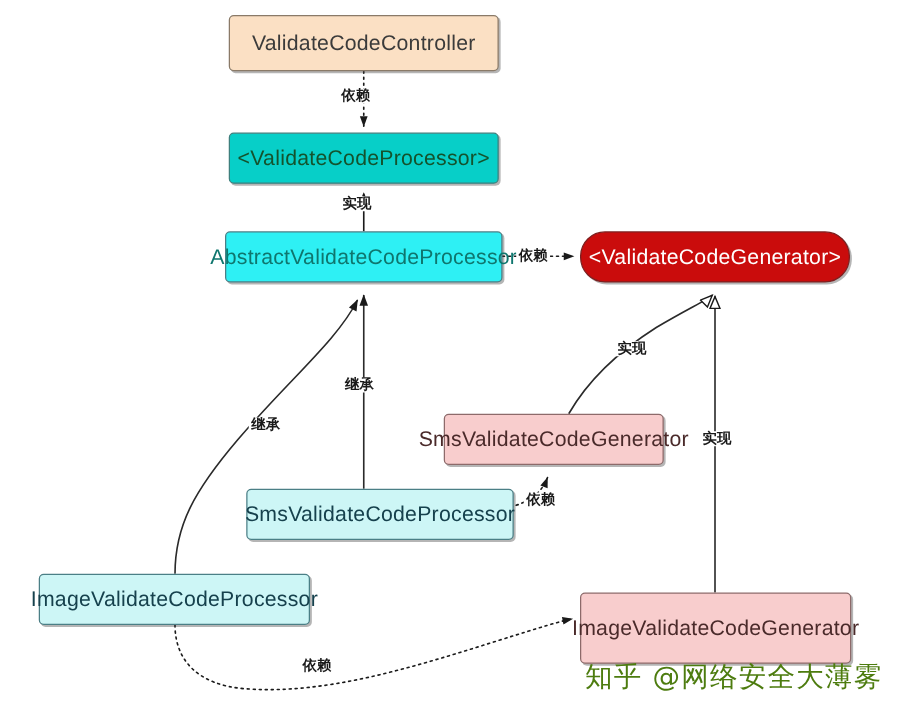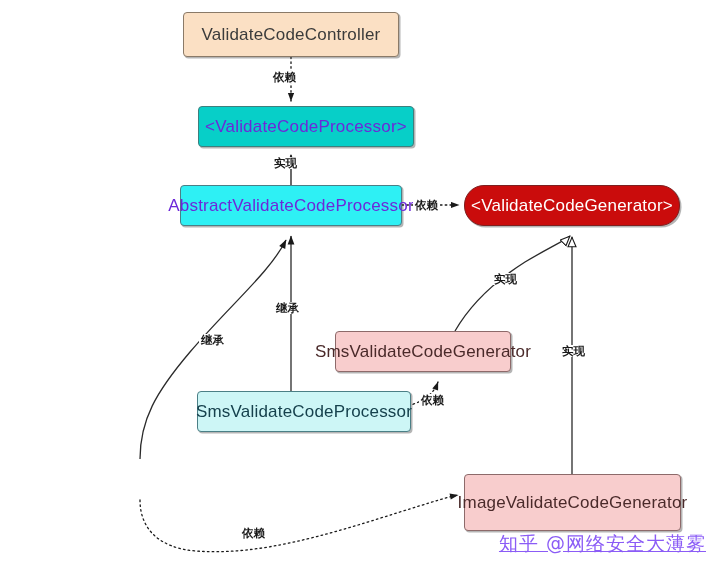--- a/index.html
+++ b/index.html
@@ -40,22 +40,22 @@
     z-index: 3;
     box-shadow: 1.5px 1.5px 0 rgba(60,60,60,.38);
   }
   .node-label {
     display: block;
     line-height: 1;
   }
 
   
   .fill-peach  { background: #fbe0c4; border-color: #8a7a68; color: #3b3b3b; }
-  .fill-teal   { background: #07cfc8; border-color: #3e7f7d; color: #6d28d9; margin-left: 15px; }
-  .fill-cyan   { background: #2ef0f4; border-color: #4b7f86; color: #6d28d9; }
+  .fill-teal   { background: #07cfc8; border-color: #3e7f7d; color: #14532d; }
+  .fill-cyan   { background: #2ef0f4; border-color: #4b7f86; color: #0f766e; }
   .fill-red    { background: #ca0c0c; border-color: #7d2020; color: #ffffff; }
   .fill-pink   { background: #f8cdcd; border-color: #8d6a6a; color: #4a2a2a; }
   .fill-ice    { background: #cdf6f6; border-color: #4b7f86; color: #16414d; }
 
   .edge-label {
     position: absolute;
     z-index: 4;
     font-size: 11.5px;
     font-weight: bold;
     color: #1a1a1a;
@@ -64,27 +64,26 @@
     line-height: 1.05;
     white-space: nowrap;
     font-family: Liberation Serif, serif;
   }
 
   #watermark {
     position: absolute;
     right: 14px;
     bottom: 12px;
     z-index: 5;
-    font-size: 19px;
-    color: #8b5cf6;
+    font-size: 22px;
+    color: #4d7c0f;
     letter-spacing: 1px;
     white-space: nowrap;
     font-family: "DejaVu Sans", "Liberation Sans", sans-serif;
     user-select: none;
-    text-decoration: underline;
   }
 </style>
 </head>
 <body>
 
 <div id="canvas">
 
   <svg id="edges" viewBox="0 0 720 569" width="720" height="569">
     <defs>
       <marker id="mk-open" markerWidth="10" markerHeight="10" refX="8.5" refY="3.4" orient="auto" markerUnits="userSpaceOnUse">
@@ -135,28 +134,31 @@
   </div>
 
   <div class="node fill-cyan" style="left:180px; top:185px; width:222px; height:41px;">
     <span class="node-label">AbstractValidateCodeProcessor</span>
   </div>
 
   <div class="node fill-red" style="left:464px; top:185px; width:216px; height:41px;border-radius:20px;">
     <span class="node-label">&lt;ValidateCodeGenerator&gt;</span>
   </div>
 
-  <div class="node fill-pink" style="left:335px; top:331px; width:176px; height:41px;">
+  <div class="node fill-pink" style="left:355px; top:331px; width:176px; height:41px;">
     <span class="node-label">SmsValidateCodeGenerator</span>
   </div>
 
   <div class="node fill-ice" style="left:185px; top:391px; width:214px; height:41px;margin-left:12px;">
     <span class="node-label">SmsValidateCodeProcessor</span>
   </div>
 
+  <div class="node fill-ice" style="left:31px; top:459px; width:217px; height:41px;">
+    <span class="node-label">ImageValidateCodeProcessor</span>
+  </div>
 
   <div class="node fill-pink" style="left:464px; top:474px; width:217px; height:57px;">
     <span class="node-label">ImageValidateCodeGenerator</span>
   </div>
 
   <div class="edge-label" style="left:271px; top:71px;">依赖</div>
 
   <div class="edge-label" style="left:272px; top:157px;">实现</div>
 
   <div class="edge-label" style="left:413px; top:199px;">依赖</div>

